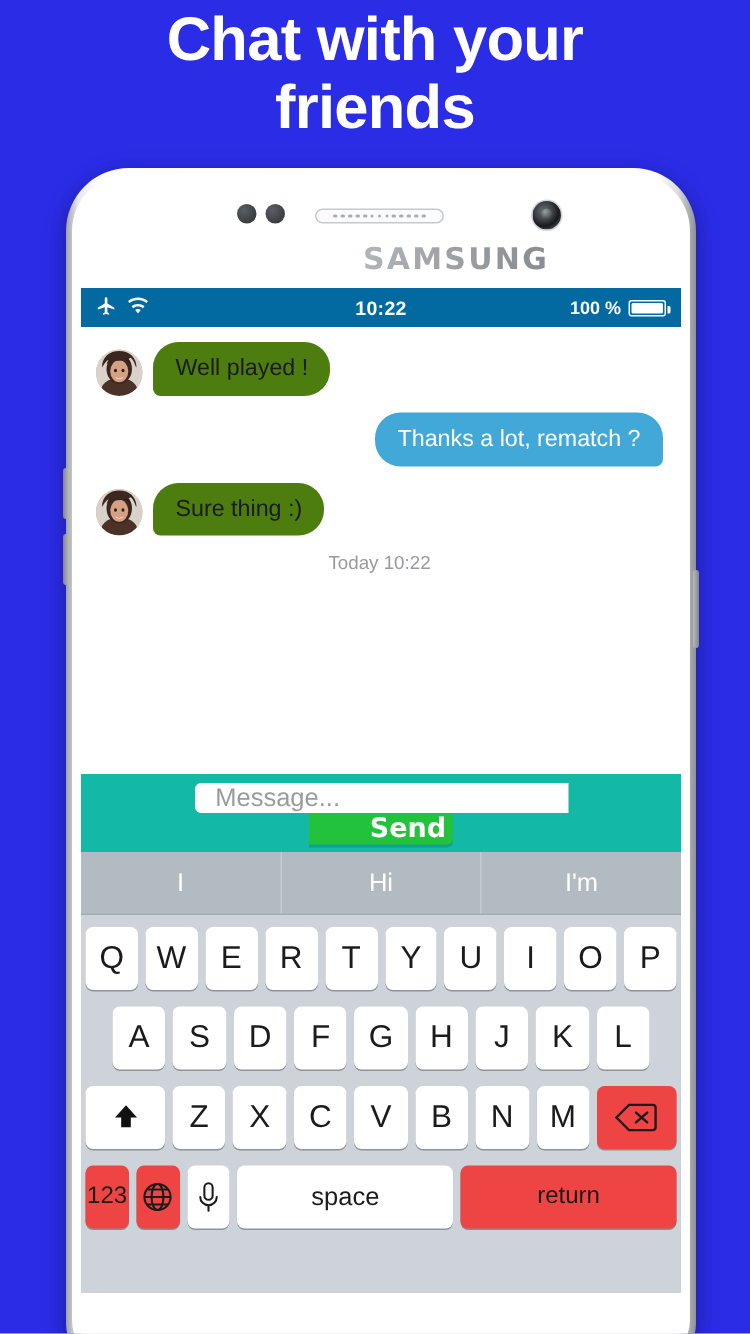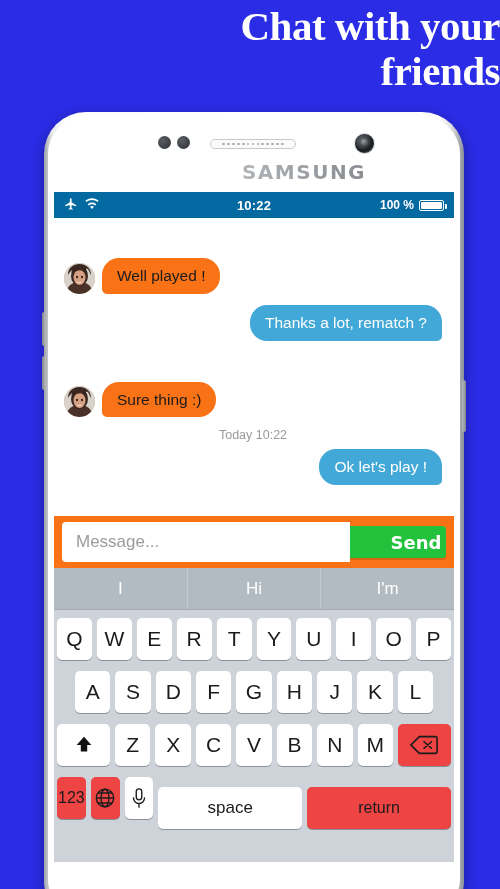--- a/index.html
+++ b/index.html
@@ -7,27 +7,27 @@
     width: 500px; height: 889px;
     overflow: hidden;
     font-family: "Liberation Sans", sans-serif;
   }
   body { background: #2b2ce6; position: relative; }
 
   
   .headline {
     position: absolute;
     top: 4px; left: 0; width: 500px;
-    text-align: right;
+    text-align: center;
     color: #ffffff;
     font-size: 41px;
     font-weight: bold;
     line-height: 45px;
     letter-spacing: -0.5px;
-    font-family: Liberation Serif, serif;
+    font-family: Liberation Sans, sans-serif;
   }
 
   
   .phone {
     position: absolute;
     left: 44px; top: 112px;
     width: 420px; height: 800px;
     border-radius: 42px 42px 30px 30px;
     background: linear-gradient(90deg,#9fa3a8 0%, #e9ebec 2%, #fdfdfd 5%,
                 #ffffff 50%, #fdfdfd 94%, #dcdee0 97%, #8d9196 100%);
@@ -146,37 +146,37 @@
   .row.out { justify-content: flex-end; }
   .avatar {
     width: 31px; height: 31px; border-radius: 50%;
     flex: 0 0 31px; margin-right: 7px; overflow: hidden;
     background: #c9b29f; position: relative;
   }
   .bubble {
     max-width: 265px; padding: 9px 15px; font-size: 15.5px;
     line-height: 1.15; position: relative; border-radius: 17px;
   }
-  .bubble.in { background: #f97316; color: #1b1b1d; border-bottom-left-radius: 5px; margin-top: 30px; }
+  .bubble.in { background: #4d7c0f; color: #1b1b1d; border-bottom-left-radius: 5px; }
   .bubble.in::after {
     content: ""; position: absolute; left: -5px; bottom: 0;
     width: 12px; height: 13px; background: #e9e9eb;
     border-bottom-right-radius: 12px; z-index: -1;
   }
   .bubble.out { background: #41a8d8; color: #ffffff; border-bottom-right-radius: 5px; }
   .bubble.out::after {
     content: ""; position: absolute; right: -5px; bottom: 0;
     width: 12px; height: 13px; background: #41a8d8;
     border-bottom-left-radius: 12px; z-index: -1;
   }
 
   
   .composer {
-    height: 52px; background: #f97316;
-    display: flex; align-items: center; padding: 6px 8px;
+    height: 52px; background: #14b8a6;
+    display: flex; align-items: center; padding: 6px 8px; flex-direction: column;
   }
   .msg-input {
     flex: 1; height: 40px; background: #ffffff;
     border: none; outline: none; border-radius: 4px 0 0 4px;
     padding: 0 14px; font-size: 17px; color: #333;
     font-family: "Liberation Sans", sans-serif;
   }
   .msg-input::placeholder { color: #9b9b9b; }
   .send-btn {
     width: 96px; height: 32px; background: #22c23c;
@@ -203,21 +203,21 @@
   .krow { display: flex; justify-content: center; gap: 5px; margin-bottom: 11px; }
   .krow.r2 { padding: 0 18px; }
   .key {
     background: #ffffff; border-radius: 5px;
     height: 42px; flex: 1; display: flex; align-items: center; justify-content: center;
     font-size: 21px; color: #1b1b1b; cursor: pointer;
     box-shadow: 0 1px 0 #8e939a; font-family: "Liberation Sans", sans-serif;
   }
   .key.gray { background: #ef4444; box-shadow: 0 1px 0 #868d96; }
   .key.wide { flex: 1.5; }
-  .key.space { flex: 5; font-size: 17px; margin-top: 10px; }
+  .key.space { flex: 5; font-size: 17px; }
   .key.small { font-size: 16px; }
   .key svg { display: block; }
 </style>
 </head>
 <body>
 
 <div class="headline">
   <div>Chat with your</div>
   <div>friends</div>
 </div>
@@ -330,23 +330,20 @@
                 <path d="M12.8 18.2c1.6 1.5 3.8 1.5 5.4 0-.6 2-4.8 2-5.4 0z" fill="#ffffff"></path>
                 <path d="M4 12c0-7 5-11 11.5-11S27 5 27 12c-1-1-1.5-5-4-6.5-3 2-10 2.5-15 1.5-2 1.5-3 3.5-4 5z" fill="#3b2720"></path>
               </g>
             </svg>
           </span>
           <div class="bubble in">Sure thing :)</div>
         </div>
 
         <div class="daystamp">Today 10:22</div>
 
-        <div class="row out">
-          <div class="bubble out">Ok let's play !</div>
-        </div>
       </div>
 
       <div class="composer">
         <input class="msg-input" type="text" placeholder="Message..." style="">
         <button class="send-btn">Send</button>
       </div>
 
       <div class="suggestions">
         <span class="sugg">I</span>
         <span class="sugg">Hi</span>

